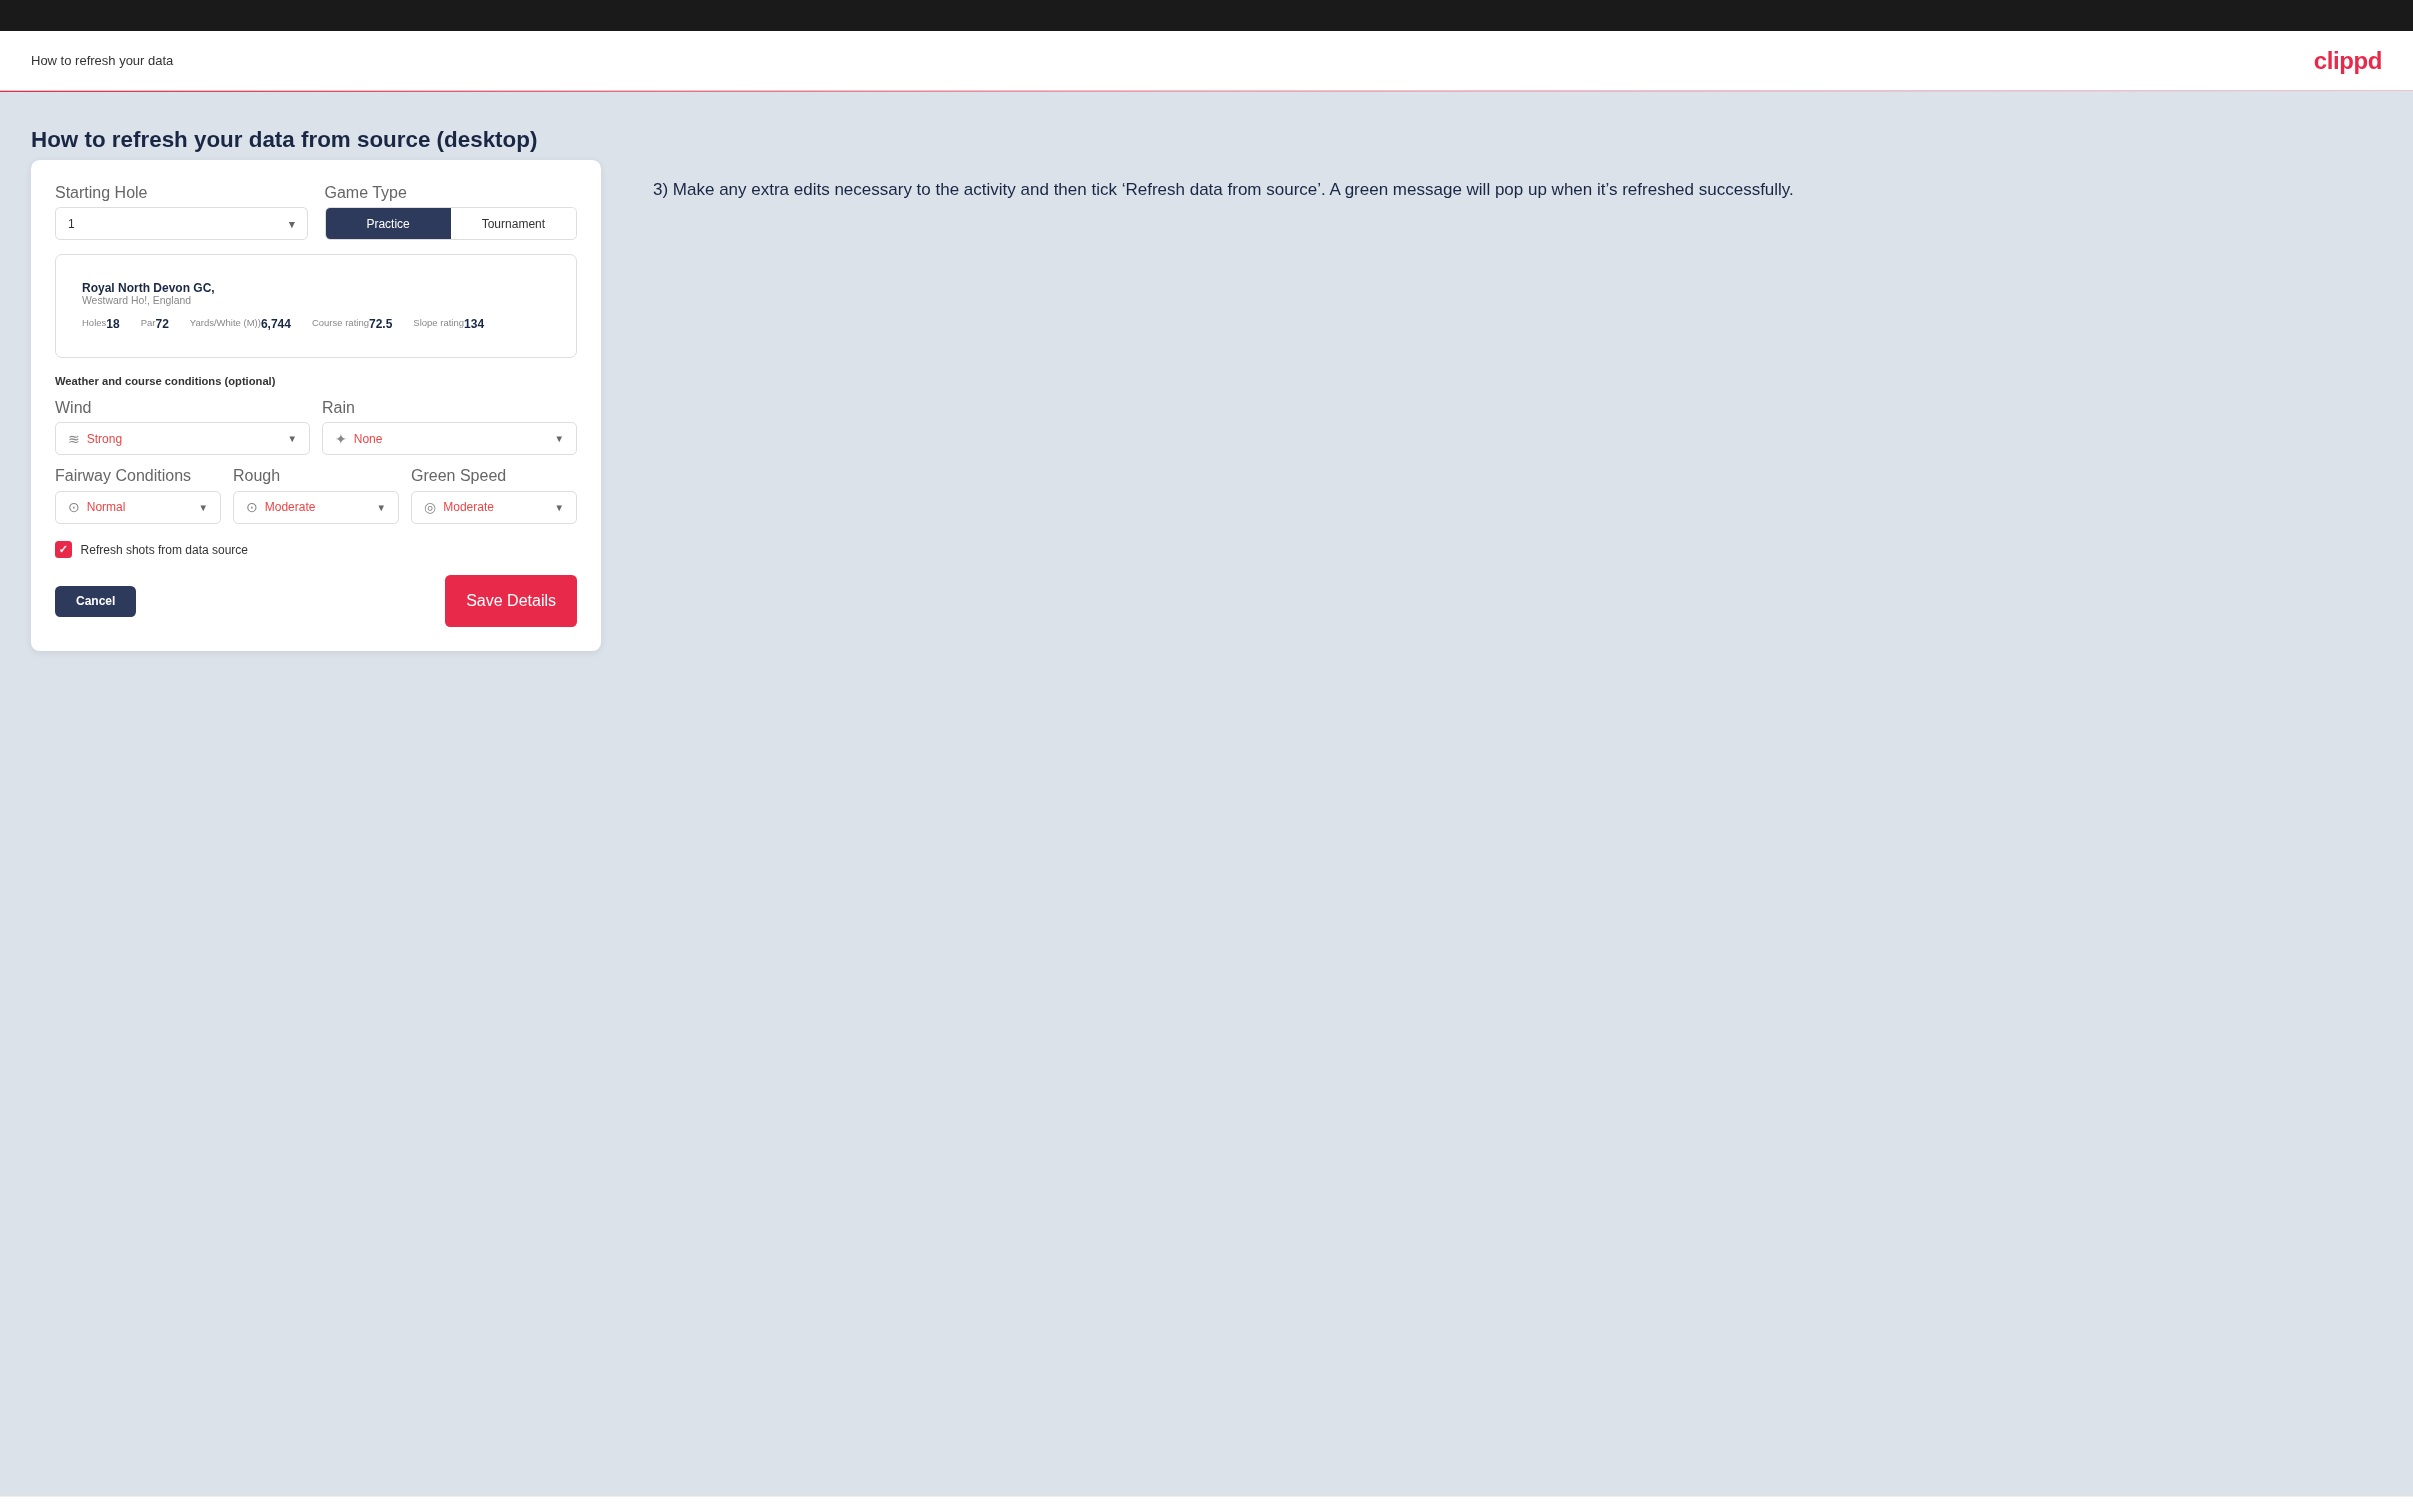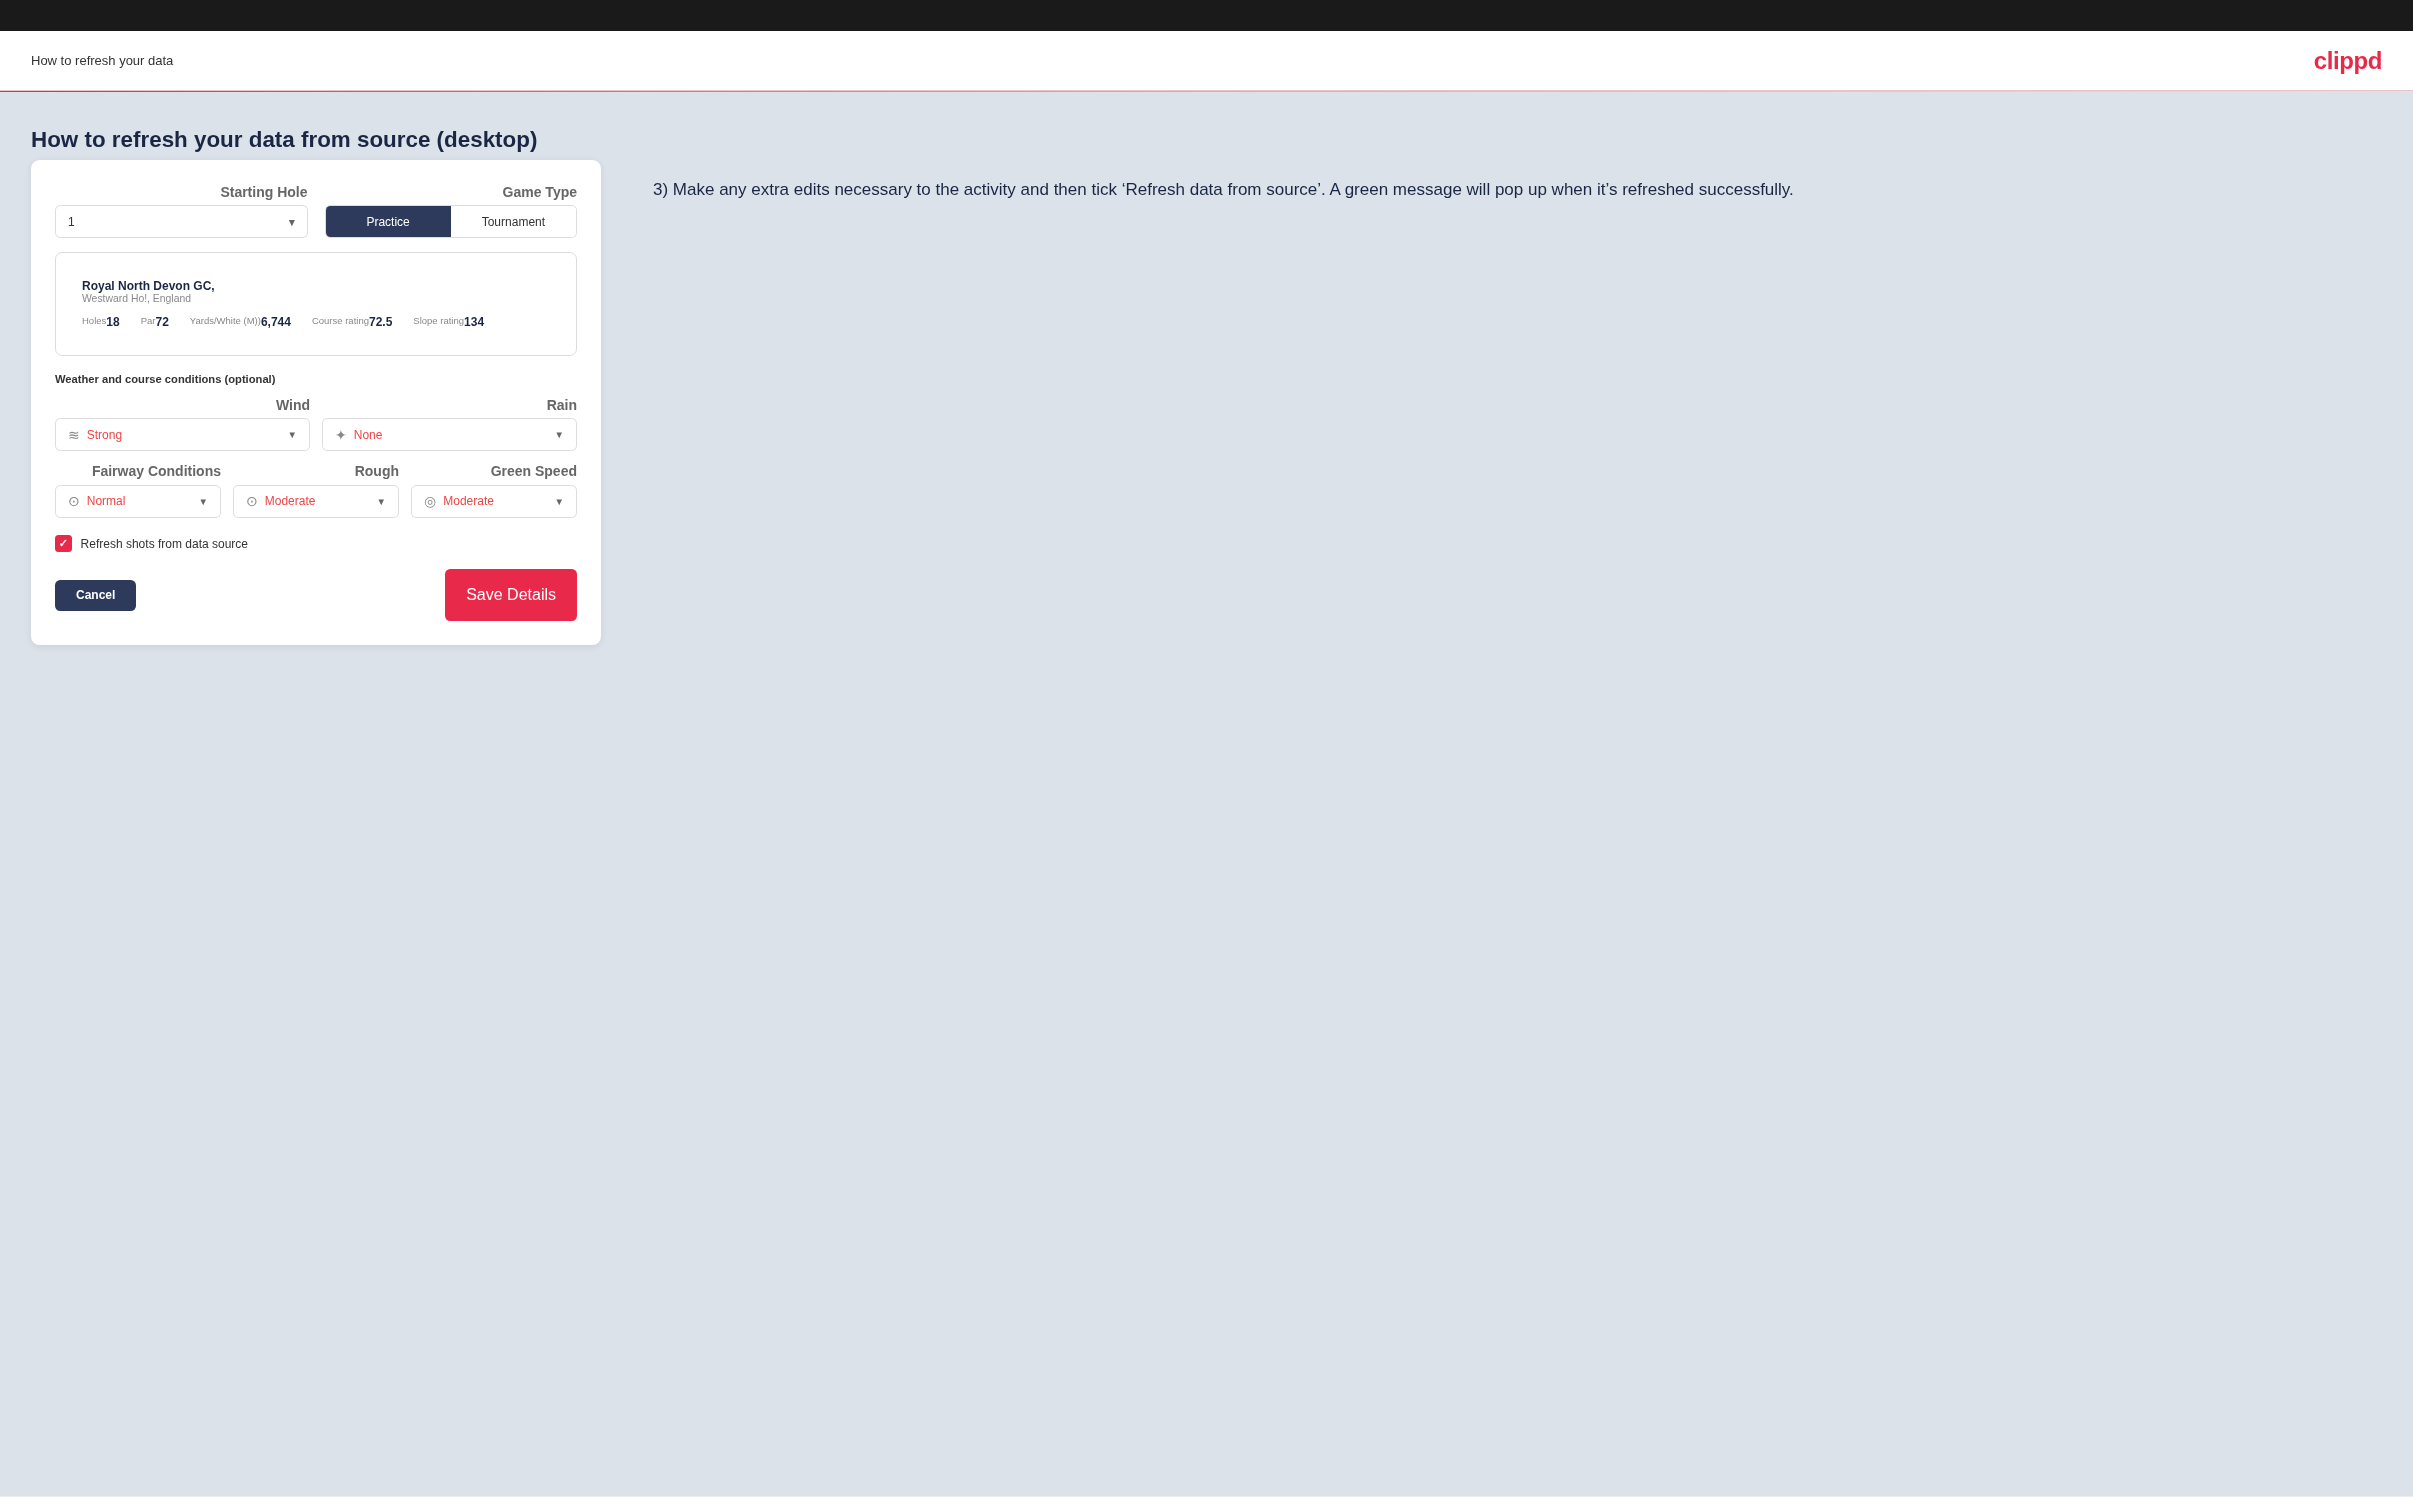--- a/index.html
+++ b/index.html
@@ -60,25 +60,24 @@
       min-width: 570px;
       box-shadow: 0 1.7px 7px rgba(0,0,0,0.08);
     }
     .two-col {
       display: grid;
       grid-template-columns: 1fr 1fr;
       gap: 17px;
       margin-bottom: 17px;
     }
     .field-label {
-      font-size: 14px;
+      font-size: 16px;
       color: #666;
       margin-bottom: 5.2px;
-      font-weight: 700;
-      text-align: right;
+      font-weight: 400;
     }
     .select-wrapper {
       position: relative;
     }
     .select-field {
       width: 100%;
       padding: 8.6px 12px;
       border: 0.9px solid #ddd;
       border-radius: 5.2px;
       font-size: 12px;

